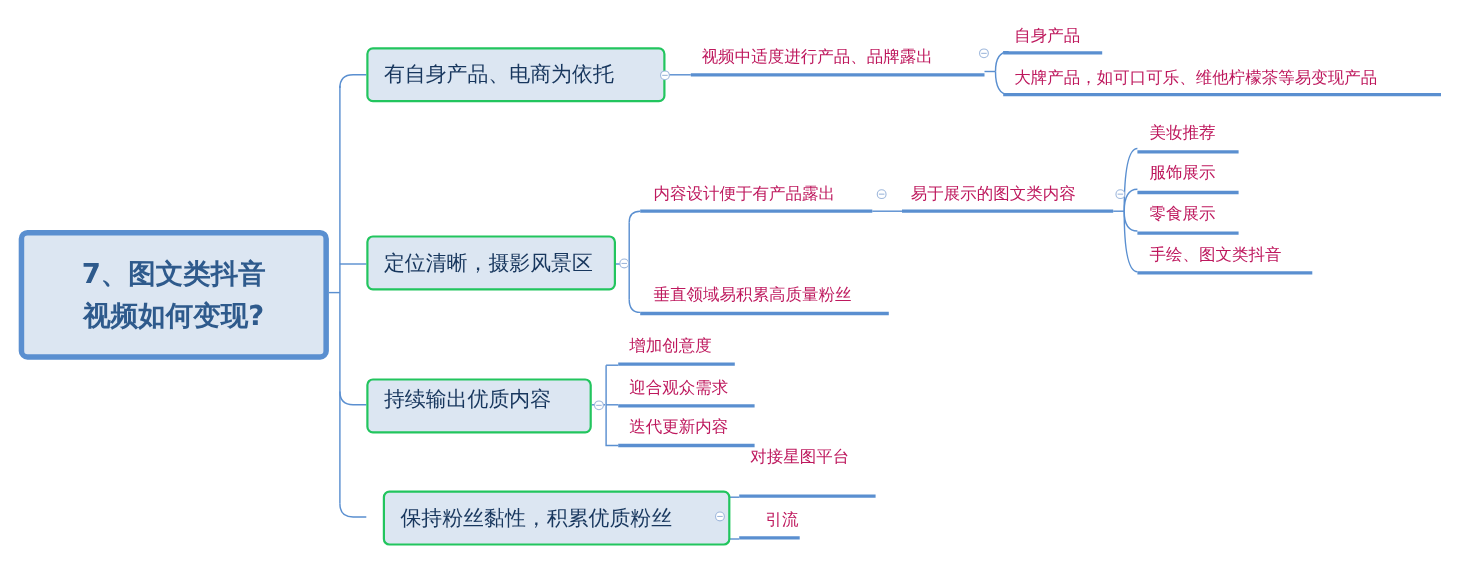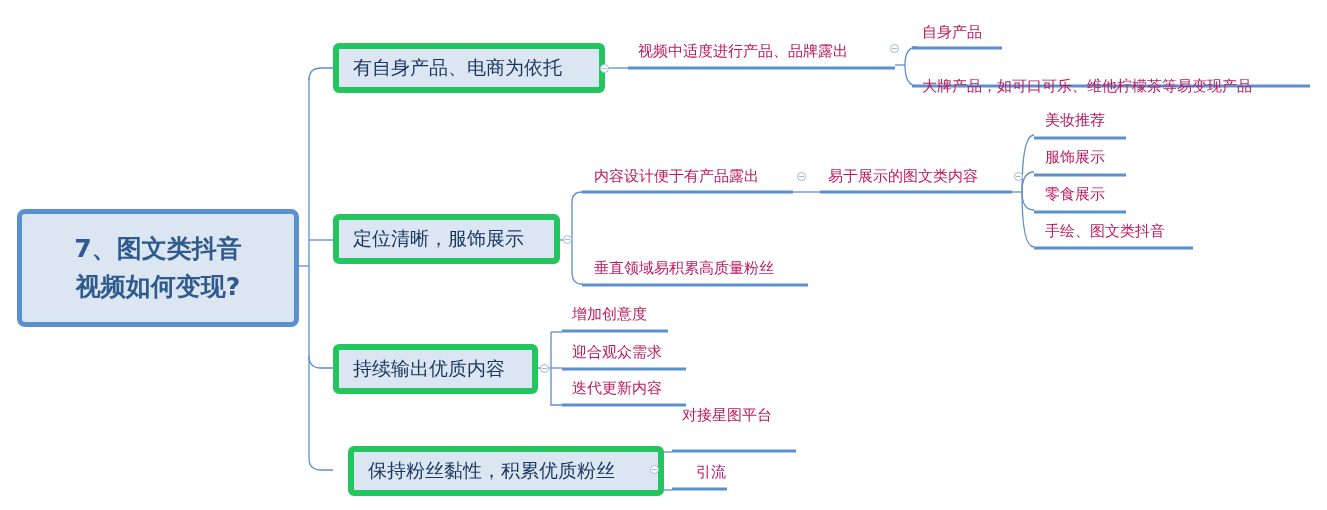--- a/index.html
+++ b/index.html
@@ -4,21 +4,21 @@
 <style>
   html, body { margin:0; padding:0; background:#ffffff; }
   body { width:1327px; height:510px; position:relative; overflow:hidden;
          font-family:"DejaVu Sans", sans-serif; color:#1f1f1f; }
   svg.lines { position:absolute; left:0; top:0; width:1327px; height:510px; }
   .node { position:absolute; box-sizing:border-box; }
   .root { left:17px; top:209px; width:282px; height:118px; background:#dce6f2;
           border:5px solid #5a8fd0; border-radius:8px; display:flex; align-items:center;
           justify-content:center; text-align:center; font-weight:bold; font-size:25px;
           color:#2e5a8c; line-height:38px; }
-  .main { height:50px; background:#dce6f2; border:6px solid #22c55e; border-radius:6px;
+  .main { height:50px; background:#dce6f2; border:2px solid #22c55e; border-radius:6px;
           display:flex; align-items:center; padding:16px 14px; font-size:19px; color:#17365d;
           white-space:nowrap; }
   .leaf { position:absolute; font-size:15px; white-space:nowrap; color:#be185d; }
   .collapse { position:absolute; width:9px; height:9px; border:1px solid #9fb8dc;
               border-radius:50%; box-sizing:border-box; background:#fff; }
   .collapse::after { content:""; position:absolute; left:1px; right:1px; top:3px; height:1px; background:#9fb8dc; }
 </style>
 </head>
 <body>
 
@@ -85,39 +85,39 @@
   </div>
 </div>
 
 <div class="node main" style="left:333px;top:43px;width:272px;">
   <span>有自身产品、电商为依托</span>
 </div>
 <div class="collapse" style="left:890px;top:44px;"></div>
 <div class="collapse" style="left:600px;top:64px;"></div>
 
 <div class="node main" style="left:333px;top:214px;width:227px;">
-  <span>定位清晰，服饰展示</span>
+  <span>定位清晰，摄影风景区</span>
 </div>
 <div class="collapse" style="left:563px;top:235px;"></div>
 <div class="collapse" style="left:797px;top:172px;"></div>
 <div class="collapse" style="left:1014px;top:172px;"></div>
 
-<div class="node main" style="left:333px;top:344px;width:205px;">
+<div class="node main" style="left:333px;top:344px;width:205px;align-items:flex-end;">
   <span>持续输出优质内容</span>
 </div>
 <div class="collapse" style="left:540px;top:364px;"></div>
 
 <div class="node main" style="left:333px;top:446px;width:316px;margin-left:15px;">
   <span>保持粉丝黏性，积累优质粉丝</span>
 </div>
 <div class="collapse" style="left:650px;top:465px;"></div>
 
 <div class="leaf" style="left:638px;top:42px;">视频中适度进行产品、品牌露出</div>
 <div class="leaf" style="left:922px;top:23px;">自身产品</div>
-<div class="leaf" style="left:922px;top:61px;margin-top:16px;">大牌产品，如可口可乐、维他柠檬茶等易变现产品</div>
+<div class="leaf" style="left:922px;top:61px;">大牌产品，如可口可乐、维他柠檬茶等易变现产品</div>
 
 <div class="leaf" style="left:594px;top:167px;">内容设计便于有产品露出</div>
 <div class="leaf" style="left:828px;top:167px;">易于展示的图文类内容</div>
 <div class="leaf" style="left:1045px;top:111px;">美妆推荐</div>
 <div class="leaf" style="left:1045px;top:148px;">服饰展示</div>
 <div class="leaf" style="left:1045px;top:185px;">零食展示</div>
 <div class="leaf" style="left:1045px;top:222px;">手绘、图文类抖音</div>
 <div class="leaf" style="left:594px;top:259px;">垂直领域易积累高质量粉丝</div>
 
 <div class="leaf" style="left:572px;top:305px;">增加创意度</div>

